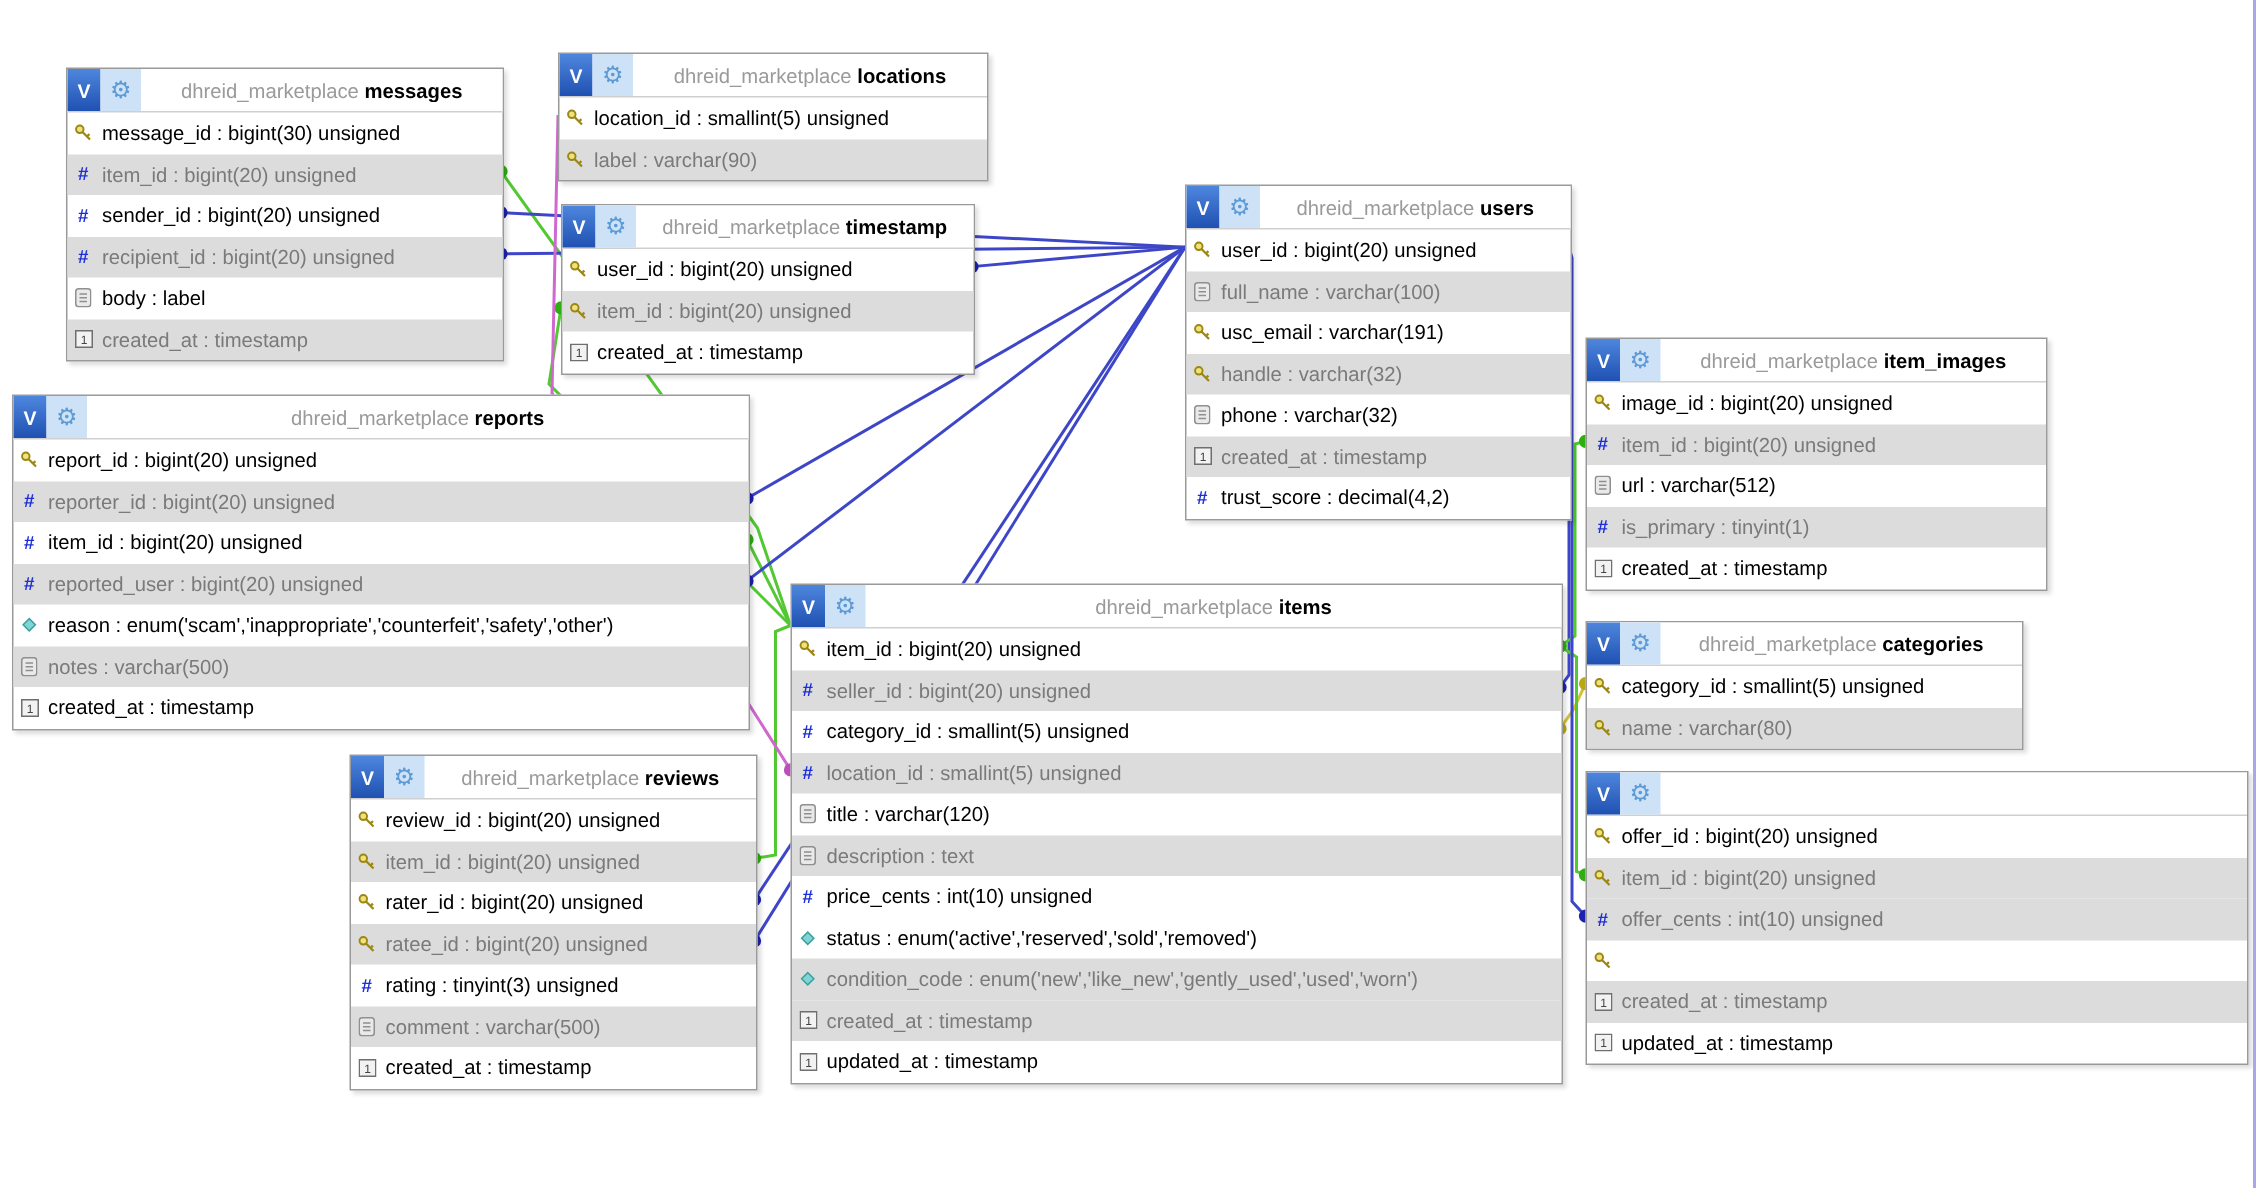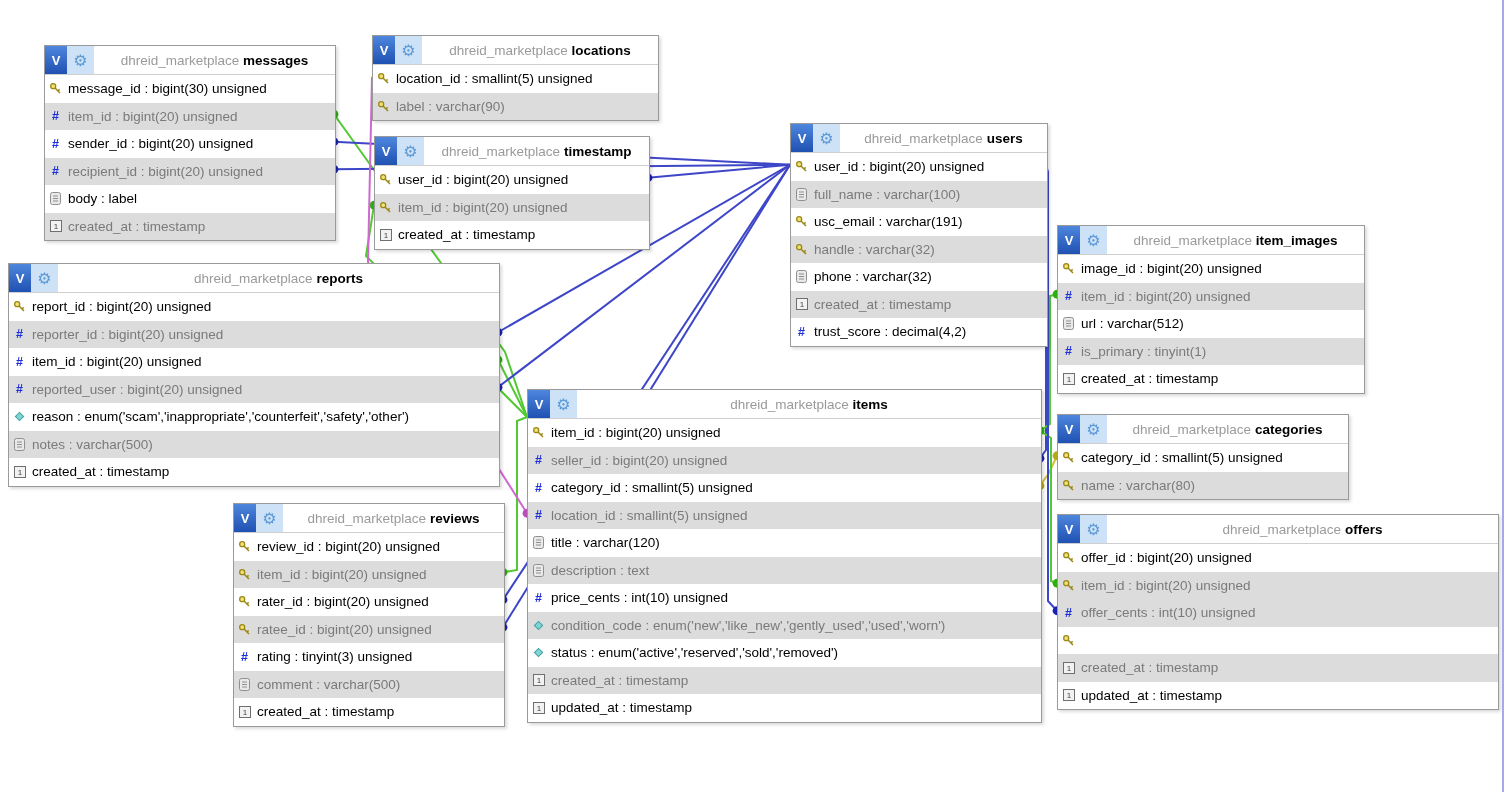--- a/index.html
+++ b/index.html
@@ -356,35 +356,35 @@
           </svg>
         </span>
         <span>description : text</span>
       </div>
       <div class="frow">
         <span class="ficon">
           <span class="num-glyph">#</span>
         </span>
         <span>price_cents : int(10) unsigned</span>
       </div>
-      <div class="frow alt">
+      <div class="frow">
         <span class="ficon">
           <svg width="11" height="11" viewBox="0 0 11 11">
             <rect x="2.6" y="2.6" width="5.8" height="5.8" transform="rotate(45 5.5 5.5)" fill="#7fd4d4" stroke="#3f9f9f" stroke-width="1"></rect>
           </svg>
         </span>
-        <span>condition_code : enum('new','like_new','gently_used','used','worn')</span>
-      </div>
-      <div class="frow">
+        <span>status : enum('active','reserved','sold','removed')</span>
+      </div>
+      <div class="frow alt">
         <span class="ficon">
           <svg width="11" height="11" viewBox="0 0 11 11">
             <rect x="2.6" y="2.6" width="5.8" height="5.8" transform="rotate(45 5.5 5.5)" fill="#7fd4d4" stroke="#3f9f9f" stroke-width="1"></rect>
           </svg>
         </span>
-        <span>status : enum('active','reserved','sold','removed')</span>
+        <span>condition_code : enum('new','like_new','gently_used','used','worn')</span>
       </div>
       <div class="frow alt">
         <span class="ficon">
           <svg width="12" height="12" viewBox="0 0 12 12">
             <rect x="0.5" y="0.5" width="11" height="11" fill="#f2f2f2" stroke="#6f6f6f"></rect>
             <text x="6" y="9" font-size="8" text-anchor="middle" fill="#444" font-family="Liberation Sans, sans-serif">1</text>
           </svg>
         </span>
         <span>created_at : timestamp</span>
       </div>
@@ -533,21 +533,20 @@
             <path d="M6 6 L11 11 M9 9 L10.6 7.4" stroke="#9c8714" stroke-width="1.5" fill="none"></path>
           </svg>
         </span>
         <span>name : varchar(80)</span>
       </div>
     </div>
     <div class="db-table" style="left: 1057px; top: 514px; width: 440px;">
       <div class="thead">
         <div class="vbox">V</div>
         <div class="gearbox">⚙</div>
-        <div class="htext"><span class="schema-label">dhreid_marketplace</span> <span class="table-name">offers</span></div>
       </div>
       <div class="frow">
         <span class="ficon">
           <svg width="13" height="13" viewBox="0 0 13 13">
             <circle cx="4.2" cy="4.2" r="2.5" fill="#efe27a" stroke="#9c8714" stroke-width="1.3"></circle>
             <path d="M6 6 L11 11 M9 9 L10.6 7.4" stroke="#9c8714" stroke-width="1.5" fill="none"></path>
           </svg>
         </span>
         <span>offer_id : bigint(20) unsigned</span>
       </div>

